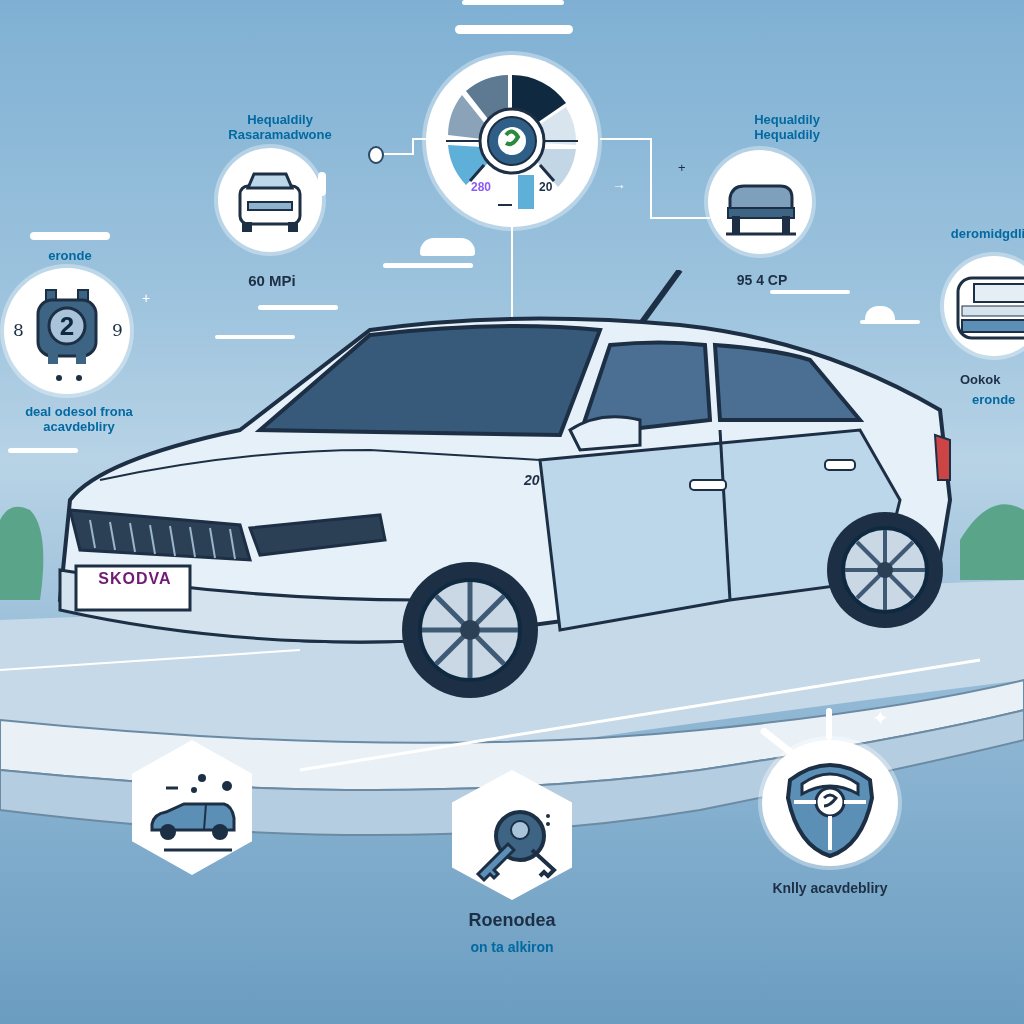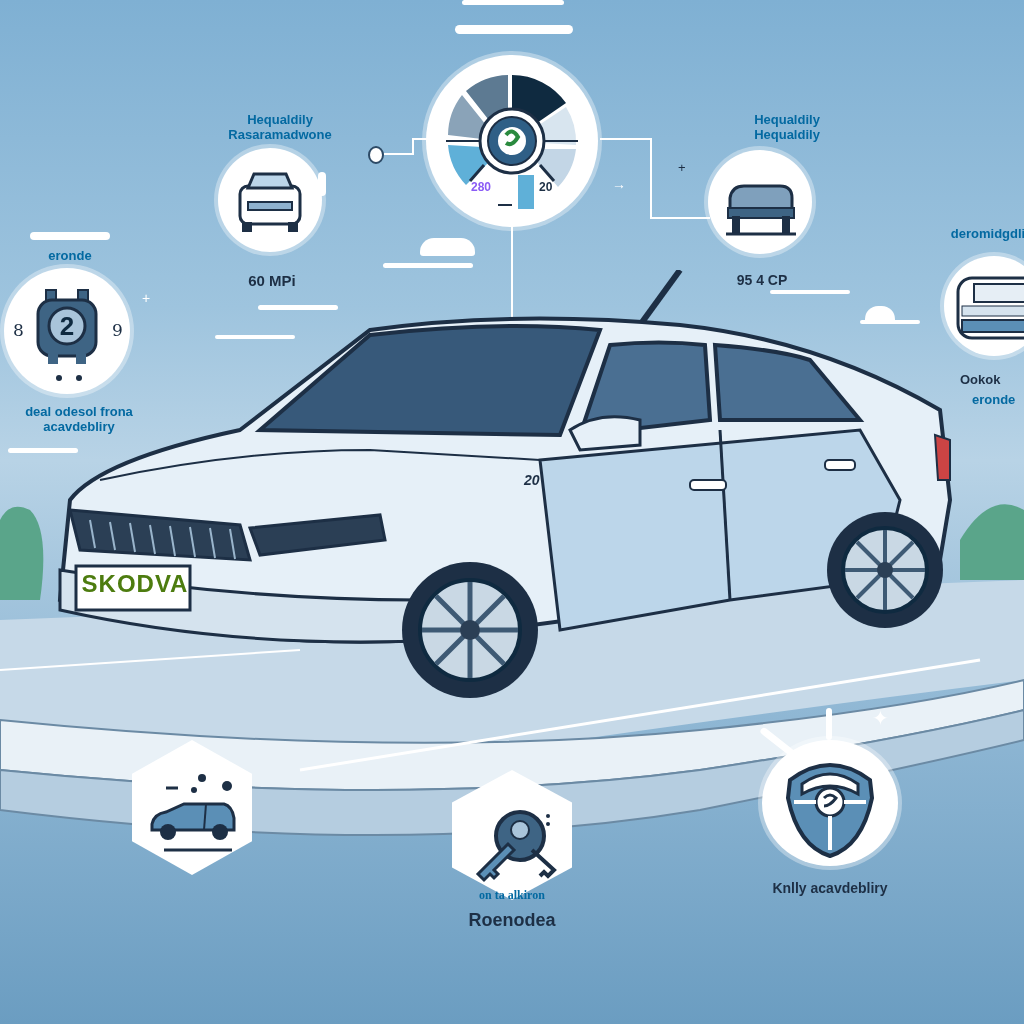--- a/index.html
+++ b/index.html
@@ -192,21 +192,21 @@
   <g stroke="#3e5a74" stroke-width="4">
     <line x1="845" y1="260" x2="845" y2="340"></line>
       <line x1="805" y1="300" x2="885" y2="300"></line>
     <line x1="817" y1="272" x2="873" y2="328"></line>
       <line x1="873" y1="272" x2="817" y2="328"></line>
   </g>
   <circle cx="845" cy="300" r="8" fill="#2b3f55"></circle>
 
   <path d="M895 165 L910 170 L910 210 L898 210 Z" fill="#c44" stroke="#1d2f45" stroke-width="2"></path>
 </svg>
-<div class="abs" style="left:80px;top:570px;width:110px;text-align:center;font-size:24px;font-weight:bold;color:#4d7c0f;letter-spacing:1px;">SKODVA</div>
+<div class="abs" style="left:80px;top:570px;width:110px;text-align:center;font-size:16px;font-weight:bold;color:#701a75;letter-spacing:1px;">SKODVA</div>
 <div class="abs" style="left:524px;top:472px;font-size:14px;font-style:italic;font-weight:bold;color:#1d2f45;text-align:center;">20</div>
 
 <div class="hex" style="left:132px;top:740px;width:120px;height:135px;">
   <svg width="120" height="135" viewBox="0 0 120 135">
     <line x1="34" y1="48" x2="46" y2="48" stroke="#1d2f45" stroke-width="3"></line>
     <circle cx="70" cy="38" r="4" fill="#1d2f45"></circle>
       <circle cx="95" cy="46" r="5" fill="#1d2f45"></circle>
     <circle cx="62" cy="50" r="3" fill="#1d2f45"></circle>
     <path d="M20 84 Q22 74 34 72 L52 64 H92 Q100 66 102 78 V90 H20 Z" fill="#5b8fb6" stroke="#1d2f45" stroke-width="3"></path>
     <line x1="74" y1="64" x2="72" y2="90" stroke="#1d2f45" stroke-width="2"></line>
@@ -220,21 +220,21 @@
   <svg width="120" height="130" viewBox="0 0 120 130">
     <circle cx="68" cy="66" r="24" fill="#3e6484" stroke="#1d2f45" stroke-width="4"></circle>
     <circle cx="68" cy="60" r="9" fill="#a9c4da" stroke="#1d2f45" stroke-width="2"></circle>
     <path d="M56 74 L26 104 L32 110 L38 104 L42 108 L46 104 L42 100 L62 80 Z" fill="#5b8fb6" stroke="#1d2f45" stroke-width="3"></path>
     <path d="M80 80 L102 100 L96 106 L92 102 L88 106" fill="none" stroke="#1d2f45" stroke-width="4"></path>
     <circle cx="96" cy="46" r="2" fill="#1d2f45"></circle>
       <circle cx="96" cy="54" r="2" fill="#1d2f45"></circle>
   </svg>
 </div>
 <div class="lbl-dark" style="left:452px;top:910px;width:120px;font-size:18px;">Roenodea</div>
-<div class="lbl-light" style="left:442px;top:888px;width:140px;font-size:12px;font-family:Liberation Serif, serif;">on ta alkiron</div>
+<div class="lbl-light" style="left:442px;top:940px;width:140px;font-size:14px;">on ta alkiron</div>
 
 <div class="bar" style="left:757px;top:738px;width:40px;height:7px;transform:rotate(38deg);"></div>
 <div class="bar" style="left:826px;top:708px;width:6px;height:32px;"></div>
 <div class="abs" style="left:872px;top:706px;color:#fff;font-size:20px;">✦</div>
 <div class="circle" style="left:762px;top:740px;width:136px;height:126px;">
   <svg width="136" height="126" viewBox="0 0 136 126">
     <path d="M28 40 Q68 10 108 40 L110 58 Q100 106 68 116 Q36 106 26 58 Z" fill="#5b8fb6" stroke="#1d2f45" stroke-width="4"></path>
     <path d="M40 44 Q68 24 96 44 L96 54 Q68 38 40 54 Z" fill="#fff" stroke="#1d2f45" stroke-width="3"></path>
     <circle cx="68" cy="62" r="14" fill="#fff" stroke="#1d2f45" stroke-width="3"></circle>
     <path d="M62 58 Q68 52 74 58 Q68 66 62 66" fill="none" stroke="#1d2f45" stroke-width="3"></path>

